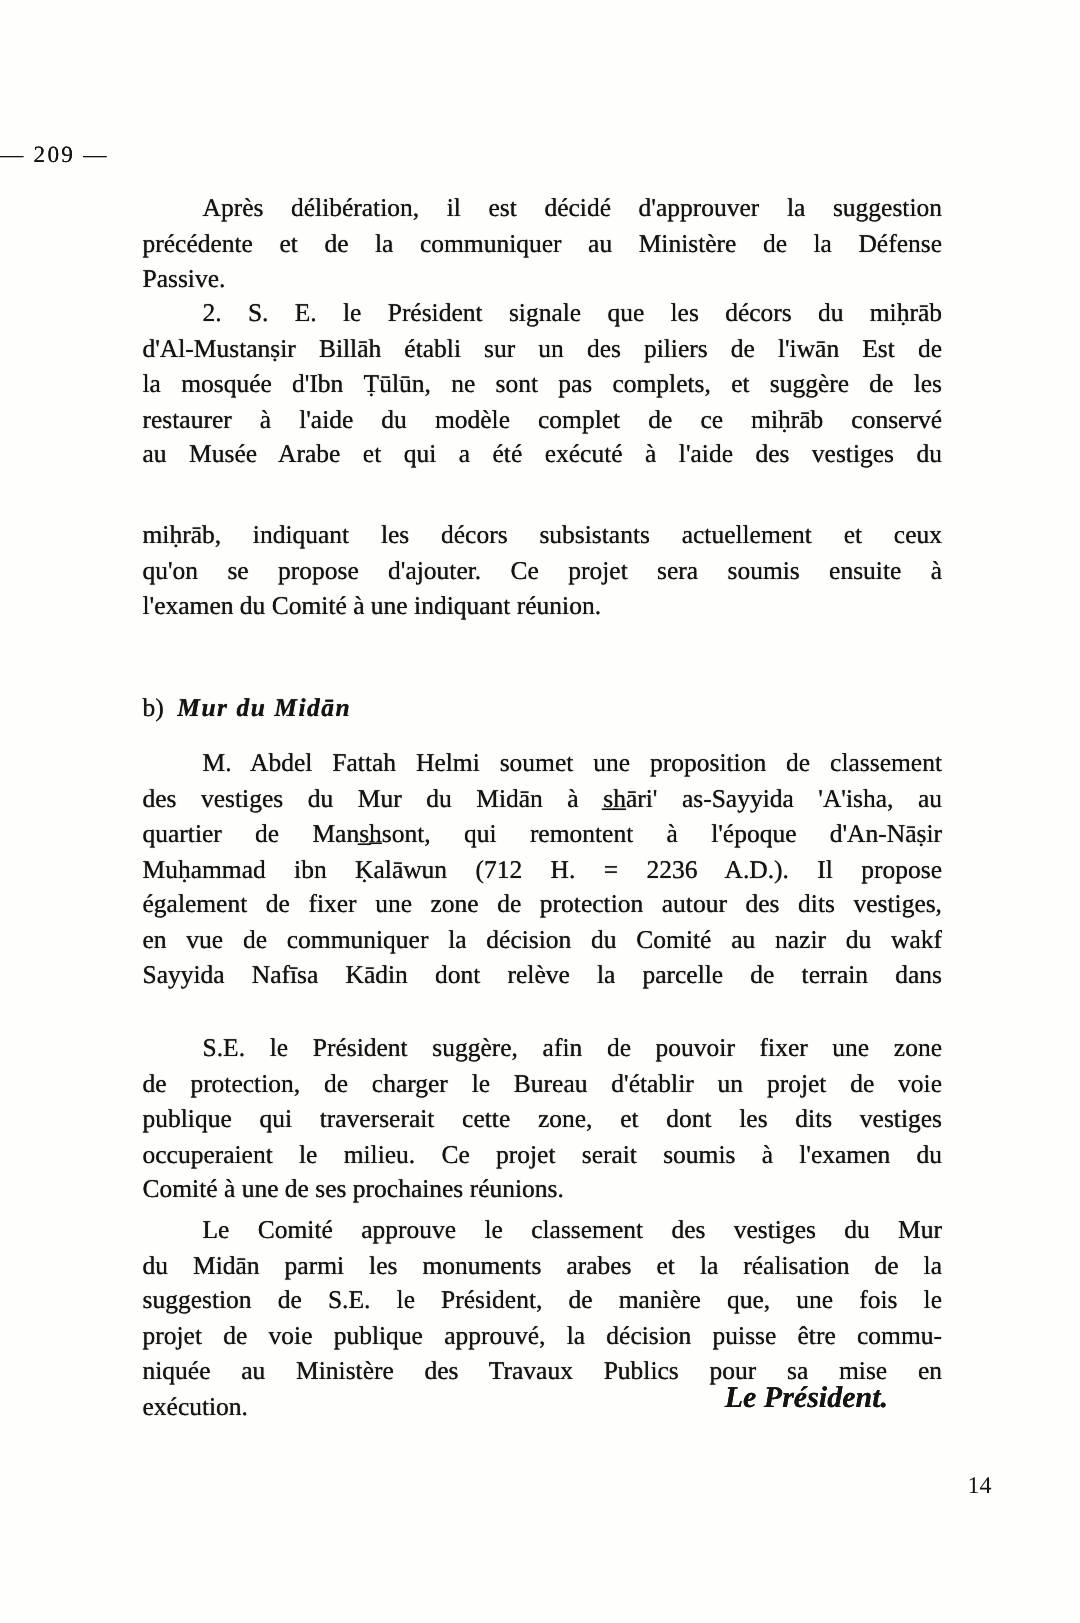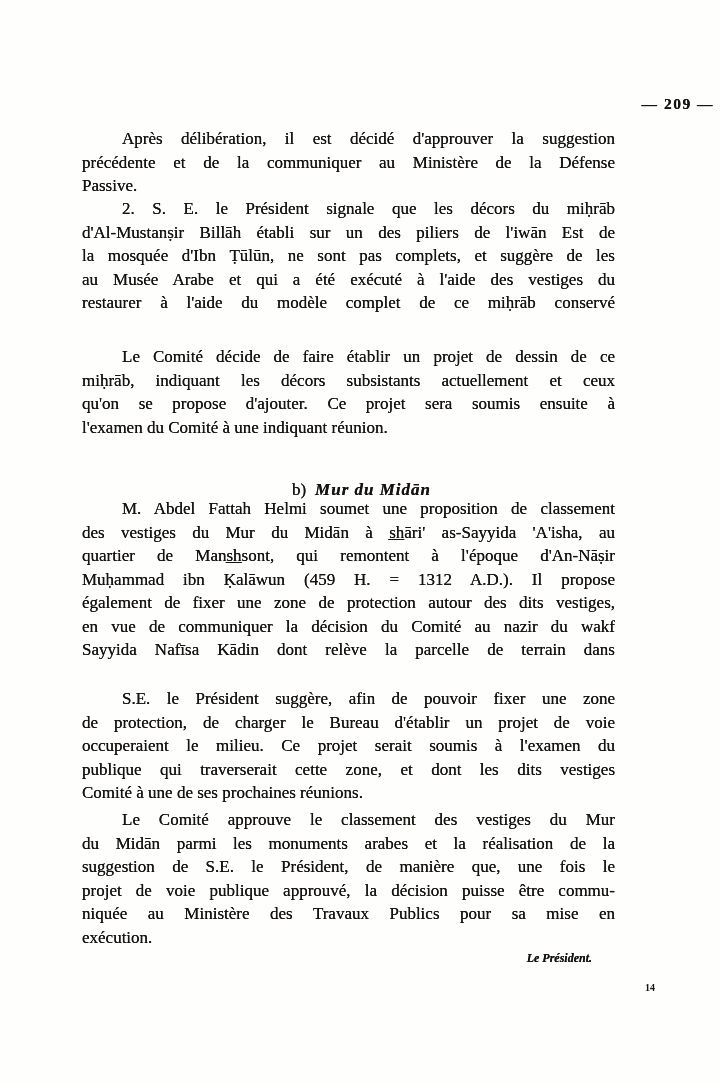--- a/index.html
+++ b/index.html
@@ -9,115 +9,114 @@
     height: 1082px;
     background: #fefefdff;
     background: #fefefd;
     font-family: "Liberation Serif", "DejaVu Serif", serif;
     color: #161412;
     overflow: hidden;
   }
   .page-number-header {
     position: absolute;
     top: 95px; left: 0; width: 714px;
-    text-align: right;
+    text-align: left;
     font-size: 15.5px;
-    font-weight: bold;
+    font-weight: normal;
     letter-spacing: 1.5px;
     text-shadow: 0 0 0.4px currentColor;
   }
   .para {
     position: absolute;
-    left: 82px;
+    left: 95px;
     width: 533px;
     font-size: 17px;
     line-height: 23.5px;
     text-shadow: 0 0 0.55px currentColor;
   }
   .line { text-align: justify; text-align-last: justify; }
   .line.first { text-indent: 40px; }
   .line.last { text-align-last: left; }
   .p1 { top: 127px; }
   .p2 { top: 197px; }
   .p3 { top: 345px; }
   .p4 { top: 497px; }
   .p5 { top: 687px; }
   .p6 { top: 808px; }
   .section-heading {
     position: absolute;
-    top: 480px; left: 95px; width: 533px;
-    text-align: center;
+    top: 462px; left: 95px; width: 533px;
+    text-align: left;
     font-size: 17px;
     text-shadow: 0 0 0.5px currentColor;
   }
   .section-heading .prefix { font-style: normal; margin-right: 9px; }
   .section-heading .title { font-style: italic; font-weight: bold; letter-spacing: 1px; }
   .signature {
     position: absolute;
-    top: 951px; right: 128px;
+    top: 921px; right: 128px;
     font-style: italic;
     font-weight: bold;
-    font-size: 12px;
+    font-size: 20px;
     text-shadow: 0 0 0.4px currentColor;
   }
   .press-mark {
     position: absolute;
     top: 982px; left: 605px;
-    font-size: 10px;
-    font-weight: bold;
+    font-size: 16px;
+    font-weight: normal;
     margin-left: 40px;
   }
 </style>
 </head>
 <body>
 
 <div class="page">
 
   <div class="page-number-header">— 209 —</div>
 
   <div class="para p1">
     <div class="line first">Après délibération, il est décidé d'approuver la suggestion</div>
     <div class="line">précédente et de la communiquer au Ministère de la Défense</div>
     <div class="line last">Passive.</div>
   </div>
 
   <div class="para p2">
     <div class="line first">2. S. E. le Président signale que les décors du miḥrāb</div>
     <div class="line">d'Al-Mustanṣir Billāh établi sur un des piliers de l'iwān Est de</div>
     <div class="line">la mosquée d'Ibn Ṭūlūn, ne sont pas complets, et suggère de les</div>
+    <div class="line">restaurer à l'aide du modèle complet de ce miḥrāb conservé</div>
     <div class="line">au Musée Arabe et qui a été exécuté à l'aide des vestiges du</div>
-    <div class="line">restaurer à l'aide du modèle complet de ce miḥrāb conservé</div>
   </div>
 
   <div class="para p3">
-    <div class="line first">Le Comité décide de faire établir un projet de dessin de ce</div>
     <div class="line">miḥrāb, indiquant les décors subsistants actuellement et ceux</div>
     <div class="line">qu'on se propose d'ajouter. Ce projet sera soumis ensuite à</div>
     <div class="line last">l'examen du Comité à une indiquant réunion.</div>
   </div>
 
   <div class="section-heading">
     <span class="prefix">b)</span><span class="title">Mur du Midān</span>
   </div>
 
   <div class="para p4">
     <div class="line first">M. Abdel Fattah Helmi soumet une proposition de classement</div>
     <div class="line">des vestiges du Mur du Midān à s̲h̲āri' as-Sayyida 'A'isha, au</div>
     <div class="line">quartier de Mans̲h̲sont, qui remontent à l'époque d'An-Nāṣir</div>
-    <div class="line">Muḥammad ibn Ḳalāwun (459 H. = 1312 A.D.). Il propose</div>
+    <div class="line">Muḥammad ibn Ḳalāwun (712 H. = 2236 A.D.). Il propose</div>
     <div class="line">également de fixer une zone de protection autour des dits vestiges,</div>
     <div class="line">en vue de communiquer la décision du Comité au nazir du wakf</div>
     <div class="line">Sayyida Nafīsa Kādin dont relève la parcelle de terrain dans</div>
   </div>
 
   <div class="para p5">
     <div class="line first">S.E. le Président suggère, afin de pouvoir fixer une zone</div>
     <div class="line">de protection, de charger le Bureau d'établir un projet de voie</div>
+    <div class="line">publique qui traverserait cette zone, et dont les dits vestiges</div>
     <div class="line">occuperaient le milieu. Ce projet serait soumis à l'examen du</div>
-    <div class="line">publique qui traverserait cette zone, et dont les dits vestiges</div>
     <div class="line last">Comité à une de ses prochaines réunions.</div>
   </div>
 
   <div class="para p6">
     <div class="line first">Le Comité approuve le classement des vestiges du Mur</div>
     <div class="line">du Midān parmi les monuments arabes et la réalisation de la</div>
     <div class="line">suggestion de S.E. le Président, de manière que, une fois le</div>
     <div class="line">projet de voie publique approuvé, la décision puisse être commu-</div>
     <div class="line">niquée au Ministère des Travaux Publics pour sa mise en</div>
     <div class="line last">exécution.</div>

